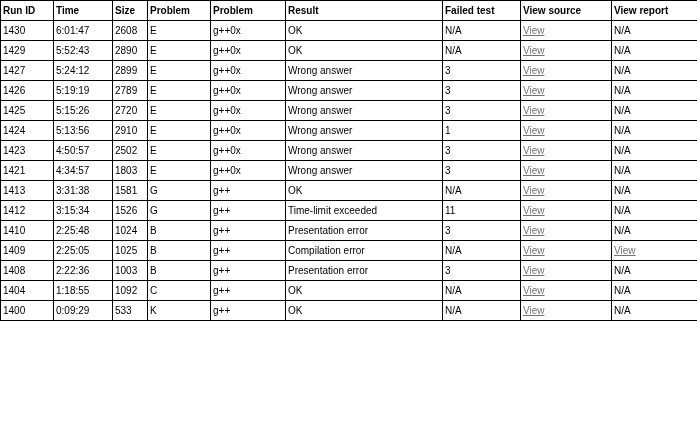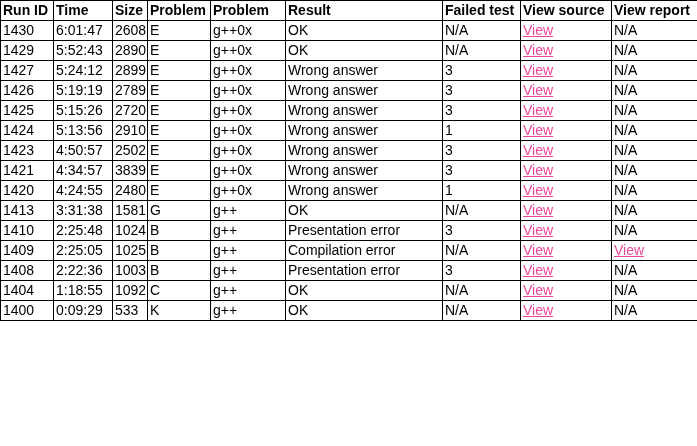--- a/index.html
+++ b/index.html
@@ -5,40 +5,40 @@
   html, body {
     margin: 0;
     padding: 0;
     background: #ffffff;
   }
   .runs-table {
     border-collapse: collapse;
     table-layout: fixed;
     width: 697px;
     font-family: "Liberation Sans", sans-serif;
-    font-size: 14px;
+    font-size: 10px;
     color: #000000;
     border-radius: 8px;
   }
   .runs-table th,
   .runs-table td {
     border: 1px solid #000000;
     padding: 0 2px;
     height: 19px;
     text-align: left;
     vertical-align: middle;
     white-space: nowrap;
     overflow: hidden;
     line-height: 19px;
   }
   .runs-table th {
     font-weight: bold;
   }
   .runs-table a {
-    color: #ec4899;
+    color: #737373;
     text-decoration: underline;
     cursor: pointer;
   }
   
   .col-run_id      { width: 53px; }
   .col-time        { width: 59px; }
   .col-size        { width: 35px; }
   .col-problem     { width: 63px; }
   .col-language    { width: 75px; }
   .col-result      { width: 157px; }
@@ -148,51 +148,51 @@
         <td>E</td>
         <td>g++0x</td>
         <td>Wrong answer</td>
         <td>3</td>
         <td><a href="#">View</a></td>
         <td>N/A</td>
       </tr>
       <tr>
         <td>1421</td>
         <td>4:34:57</td>
-        <td>3839</td>
-        <td>E</td>
-        <td>g++0x</td>
-        <td>Wrong answer</td>
-        <td>3</td>
-        <td><a href="#">View</a></td>
-        <td>N/A</td>
-      </tr>
-      <tr>
-        <td>1420</td>
-        <td>4:24:55</td>
-        <td>2480</td>
-        <td>E</td>
-        <td>g++0x</td>
-        <td>Wrong answer</td>
-        <td>1</td>
+        <td>1803</td>
+        <td>E</td>
+        <td>g++0x</td>
+        <td>Wrong answer</td>
+        <td>3</td>
         <td><a href="#">View</a></td>
         <td>N/A</td>
       </tr>
       <tr>
         <td>1413</td>
         <td>3:31:38</td>
         <td>1581</td>
         <td>G</td>
         <td>g++</td>
         <td>OK</td>
         <td>N/A</td>
         <td><a href="#">View</a></td>
         <td>N/A</td>
       </tr>
       <tr>
+        <td>1412</td>
+        <td>3:15:34</td>
+        <td>1526</td>
+        <td>G</td>
+        <td>g++</td>
+        <td>Time-limit exceeded</td>
+        <td>11</td>
+        <td><a href="#">View</a></td>
+        <td>N/A</td>
+      </tr>
+      <tr>
         <td>1410</td>
         <td>2:25:48</td>
         <td>1024</td>
         <td>B</td>
         <td>g++</td>
         <td>Presentation error</td>
         <td>3</td>
         <td><a href="#">View</a></td>
         <td>N/A</td>
       </tr>

